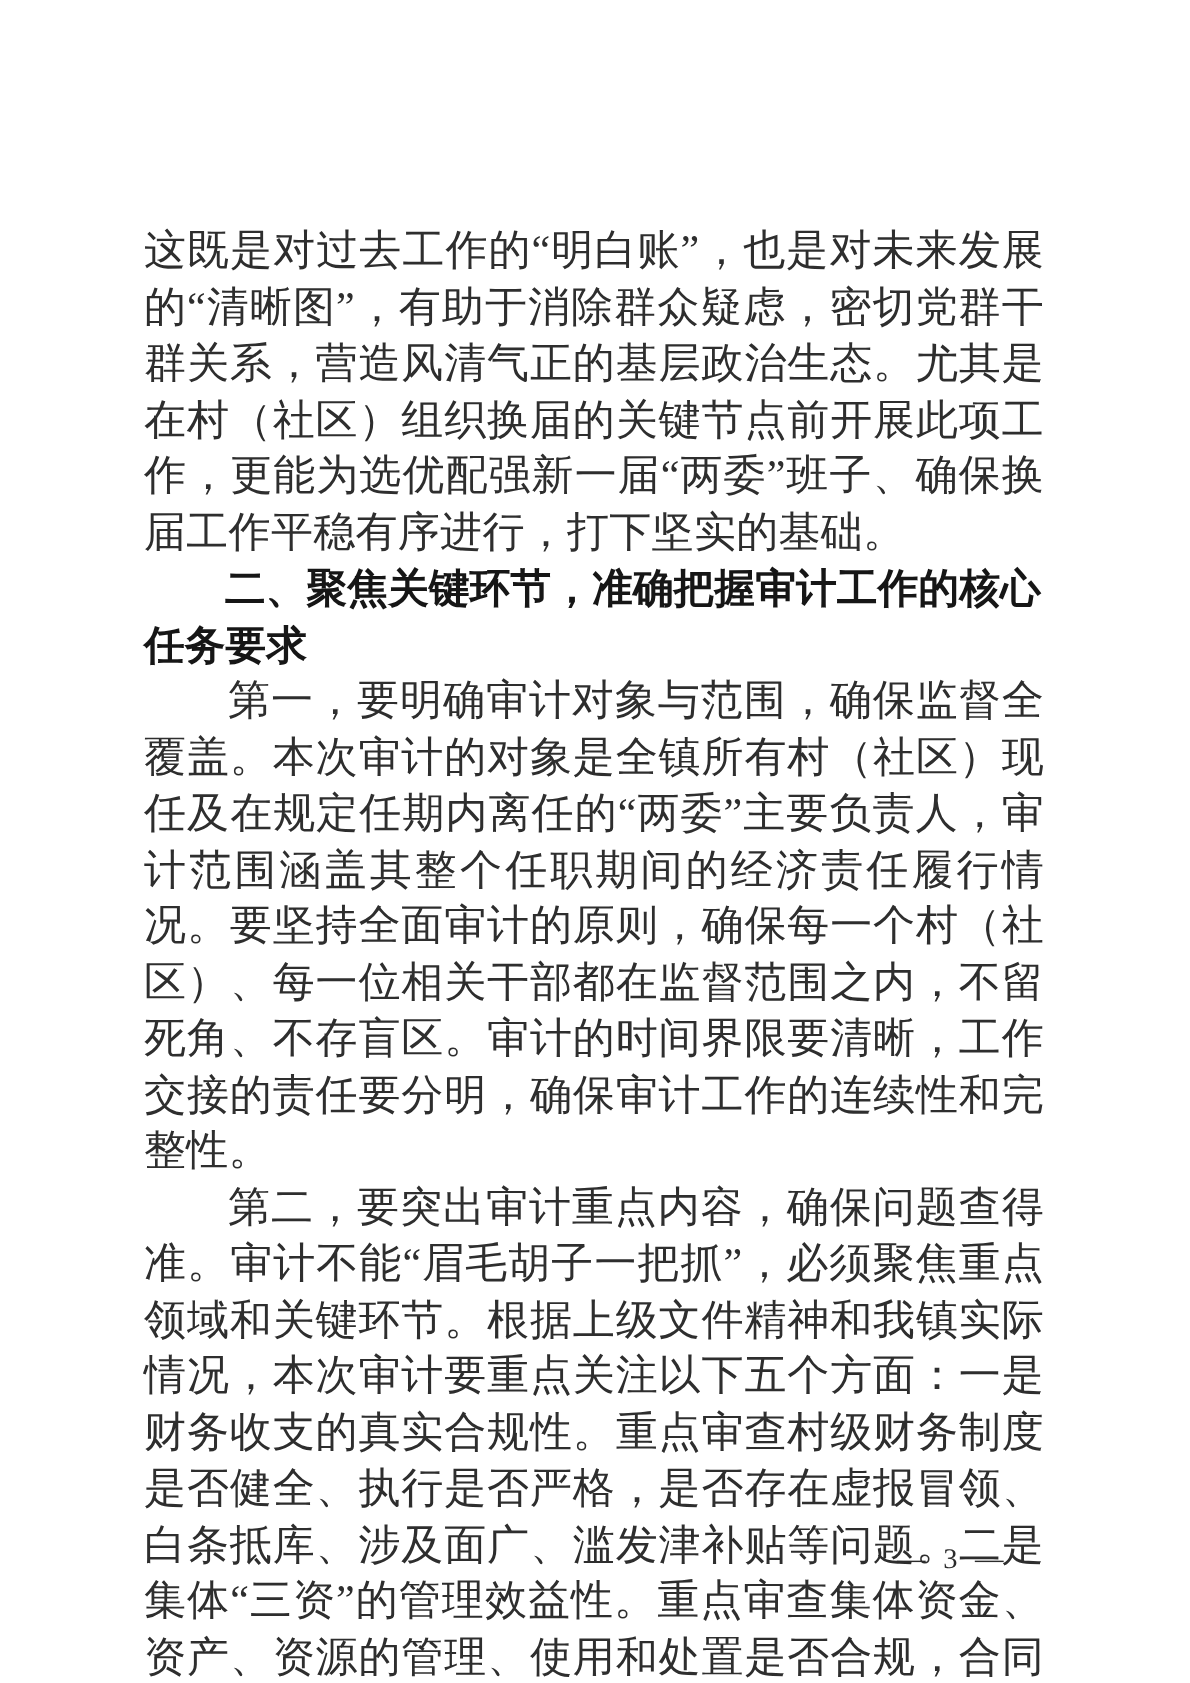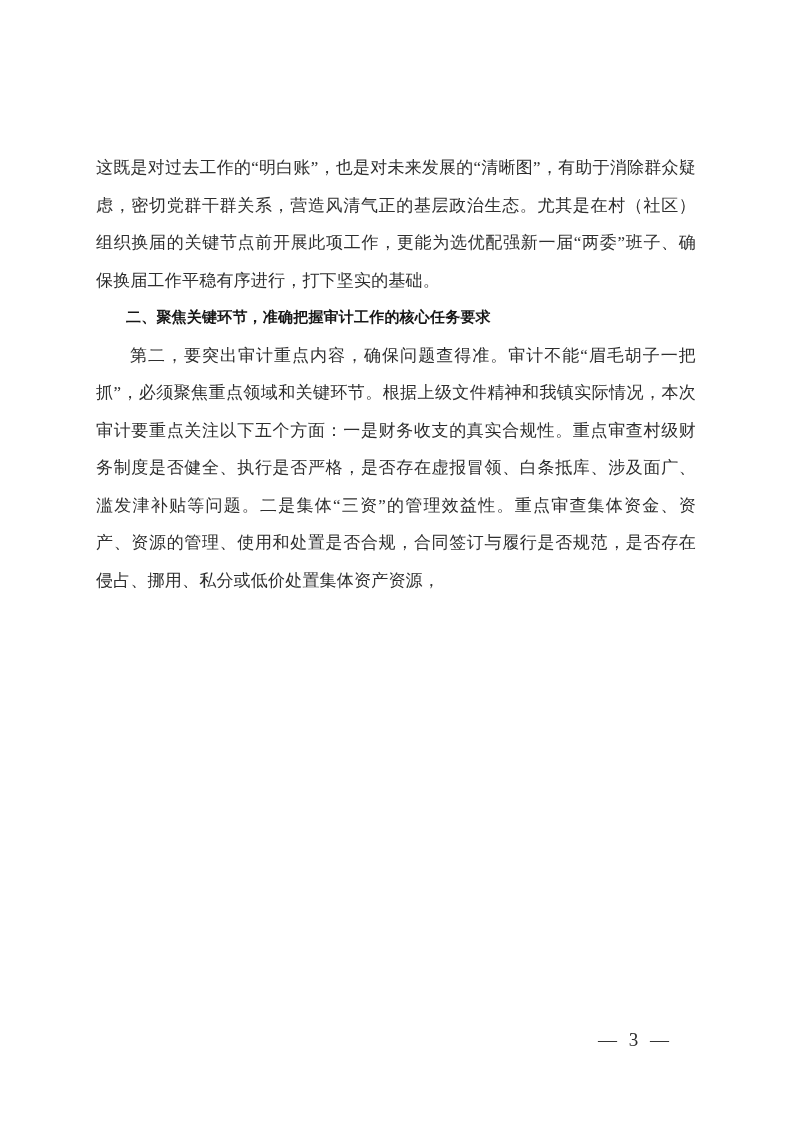--- a/index.html
+++ b/index.html
@@ -17,35 +17,35 @@
     color: #2e2e2e;
   }
   .text-block {
     position: absolute;
     left: 96px;
     top: 149px;
     width: 600px;
   }
   .body-para {
     margin: 0;
-    font-size: 17px;
+    font-size: 28px;
     line-height: 37.5px;
     text-align: justify;
     text-justify: inter-character;
     letter-spacing: 0.2px;
   }
   .indent {
     text-indent: 2em;
   }
   .section-heading {
     margin: 0;
-    font-size: 15px;
+    font-size: 27px;
     line-height: 37.5px;
     font-weight: 700;
-    font-family: Liberation Serif, serif;
+    font-family: Liberation Sans, sans-serif;
     text-indent: 2em;
     color: #161616;
     letter-spacing: 0.2px;
   }
   .page-number {
     position: absolute;
     left: 598px;
     top: 1028px;
     font-size: 19px;
     line-height: 24px;
@@ -59,20 +59,21 @@
 
 <div class="page">
 
   <div class="text-block">
 
     <p class="body-para">这既是对过去工作的“明白账”，也是对未来发展的“清晰图”，有助于消除群众疑虑，密切党群干群关系，营造风清气正的基层政治生态。尤其是在村（社区）组织换届的关键节点前开展此项工作，更能为选优配强新一届“两委”班子、确保换届工作平稳有序进行，打下坚实的基础。</p>
 
     <h2 class="section-heading">二、聚焦关键环节，准确把握审计工作的核心任务要求</h2>
 
 
+    <p class="body-para indent">第一，要明确审计对象与范围，确保监督全覆盖。本次审计的对象是全镇所有村（社区）现任及在规定任期内离任的“两委”主要负责人，审计范围涵盖其整个任职期间的经济责任履行情况。要坚持全面审计的原则，确保每一个村（社区）、每一位相关干部都在监督范围之内，不留死角、不存盲区。审计的时间界限要清晰，工作交接的责任要分明，确保审计工作的连续性和完整性。</p>
 
     <p class="body-para indent">第二，要突出审计重点内容，确保问题查得准。审计不能“眉毛胡子一把抓”，必须聚焦重点领域和关键环节。根据上级文件精神和我镇实际情况，本次审计要重点关注以下五个方面：一是财务收支的真实合规性。重点审查村级财务制度是否健全、执行是否严格，是否存在虚报冒领、白条抵库、涉及面广、滥发津补贴等问题。二是集体“三资”的管理效益性。重点审查集体资金、资产、资源的管理、使用和处置是否合规，合同签订与履行是否规范，是否存在侵占、挪用、私分或低价处置集体资产资源，</p>
 
   </div>
 
   <div class="page-number">— 3 —</div>
 
 </div>
 
 </body></html>

